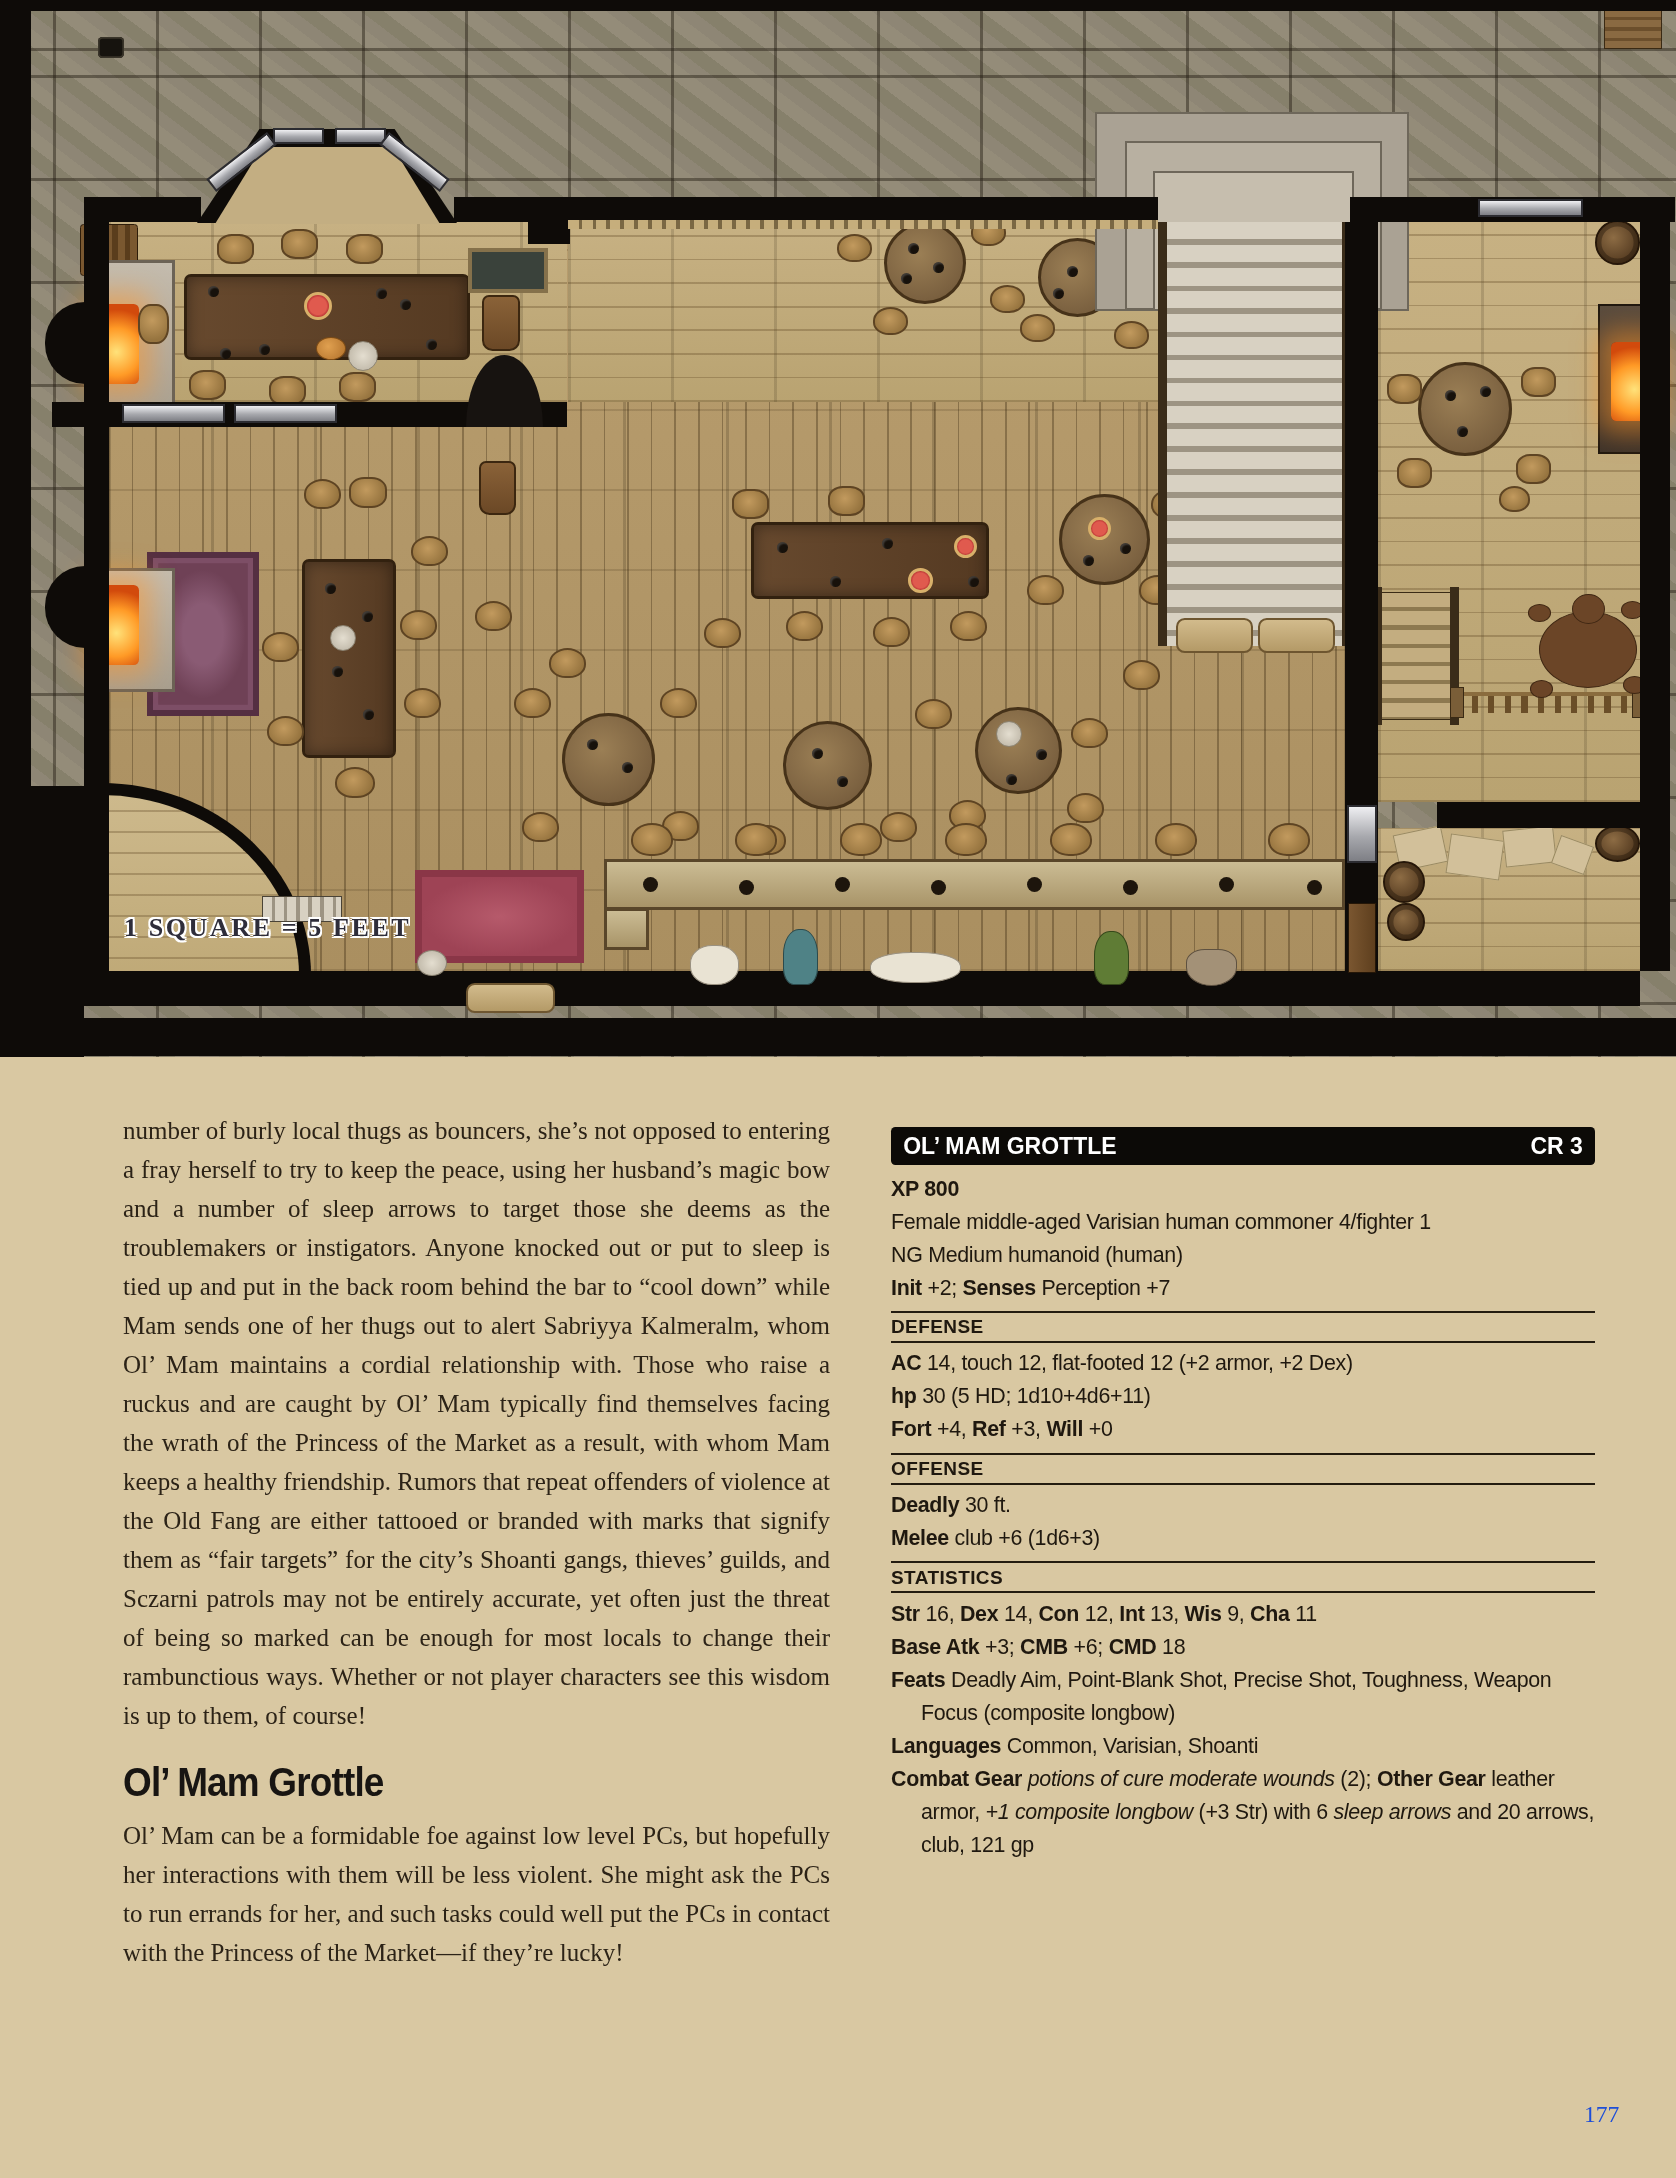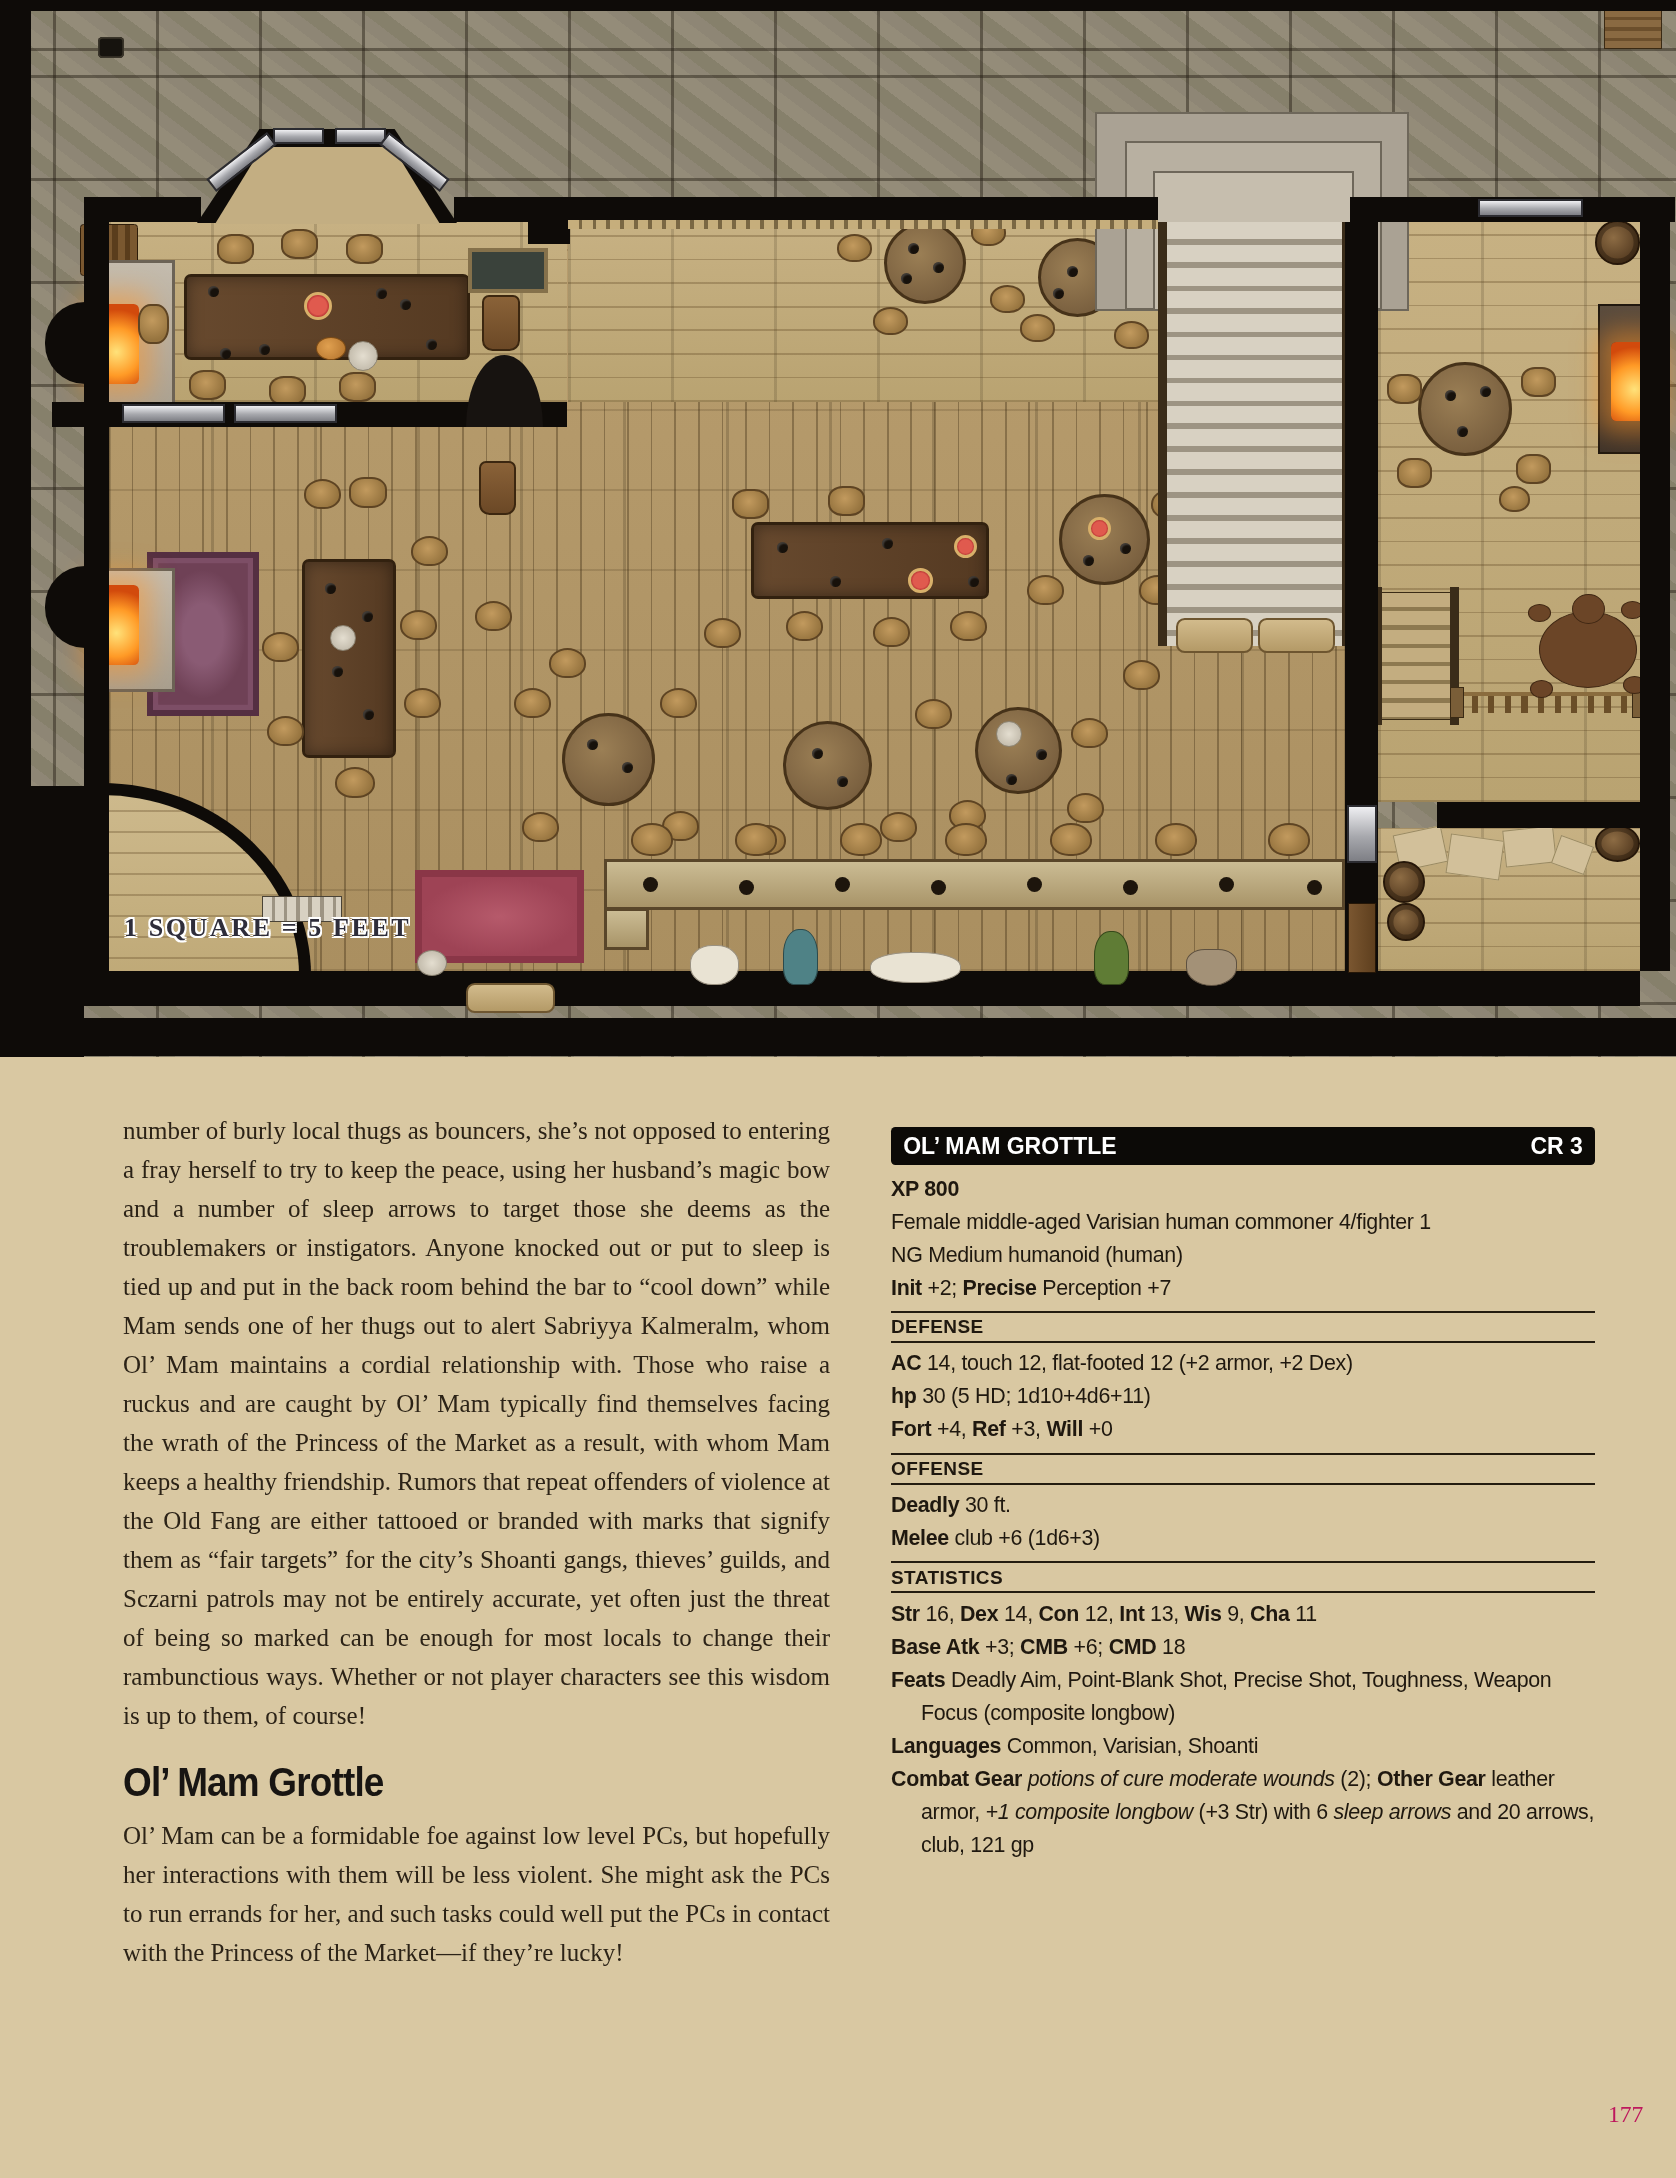--- a/index.html
+++ b/index.html
@@ -87,21 +87,21 @@
     margin:23.6px 0 10.5px;letter-spacing:-0.9px;transform:scaleX(.9);transform-origin:0 50%;white-space:nowrap;}
   .col-right{position:absolute;left:891px;top:1127px;width:704px;font-family:"Liberation Sans",sans-serif;color:#1f180f;}
   .stat-bar{display:flex;justify-content:space-between;align-items:center;background:#0c0a07;color:#ffffff;
     font-weight:bold;font-size:23px;height:38px;padding:0 12.2px;border-radius:4.4px;}
   .stat-intro{margin-top:7.9px;}
   .stat-line{font-size:21.4px;line-height:33px;padding-left:30px;text-indent:-30px;letter-spacing:-0.3px;}
   .stat-line .b{font-weight:bold;}
   .stat-line .i{font-style:italic;}
   .stat-sec{font-weight:bold;font-size:19px;letter-spacing:0.4px;border-top:2.6px solid #241c10;border-bottom:2.6px solid #241c10;
     padding:3.5px 0 2.6px;margin:6.1px 0 4.4px;}
-  .page-number{position:absolute;left:1584px;top:2101px;font-size:23.6px;color:#be185d;margin-left:24px;}
+  .page-number{position:absolute;left:1584px;top:2101px;font-size:23.6px;color:#1d4ed8;}
 </style>
 </head>
 <body>
 
 <div class="page">
 
   <div class="map">
     <div class="map-scale">1 SQUARE = 5 FEET</div>
   <div class="mf floor" style="left: 108px; top: 222px; width: 1239px; height: 749px;"></div>
       <div class="mf floor-l" style="left: 108px; top: 222px; width: 459px; height: 180px;"></div>
@@ -315,21 +315,21 @@
 
   <div class="col-right">
     <div class="stat-bar">
       <span>OL’ MAM GROTTLE</span>
       <span>CR 3</span>
     </div>
     <div class="stat-intro">
         <div class="stat-line"><span class="b">XP 800</span></div>
         <div class="stat-line"><span>Female middle-aged Varisian human commoner 4/fighter 1</span></div>
         <div class="stat-line"><span>NG Medium humanoid (human)</span></div>
-        <div class="stat-line"><span class="b">Init</span><span> +2; </span><span class="b">Precise</span><span> Perception +7</span></div>
+        <div class="stat-line"><span class="b">Init</span><span> +2; </span><span class="b">Senses</span><span> Perception +7</span></div>
       </div>
     <div>
         <div class="stat-sec">DEFENSE</div>
         <div class="stat-line"><span class="b">AC</span><span> 14, touch 12, flat-footed 12 (+2 armor, +2 Dex)</span></div>
         <div class="stat-line"><span class="b">hp</span><span> 30 (5 HD; 1d10+4d6+11)</span></div>
         <div class="stat-line"><span class="b">Fort</span><span> +4, </span><span class="b">Ref</span><span> +3, </span><span class="b">Will</span><span> +0</span></div>
         <div class="stat-sec">OFFENSE</div>
         <div class="stat-line"><span class="b">Deadly</span><span> 30 ft.</span></div>
         <div class="stat-line"><span class="b">Melee</span><span> club +6 (1d6+3)</span></div>
         <div class="stat-sec">STATISTICS</div>

